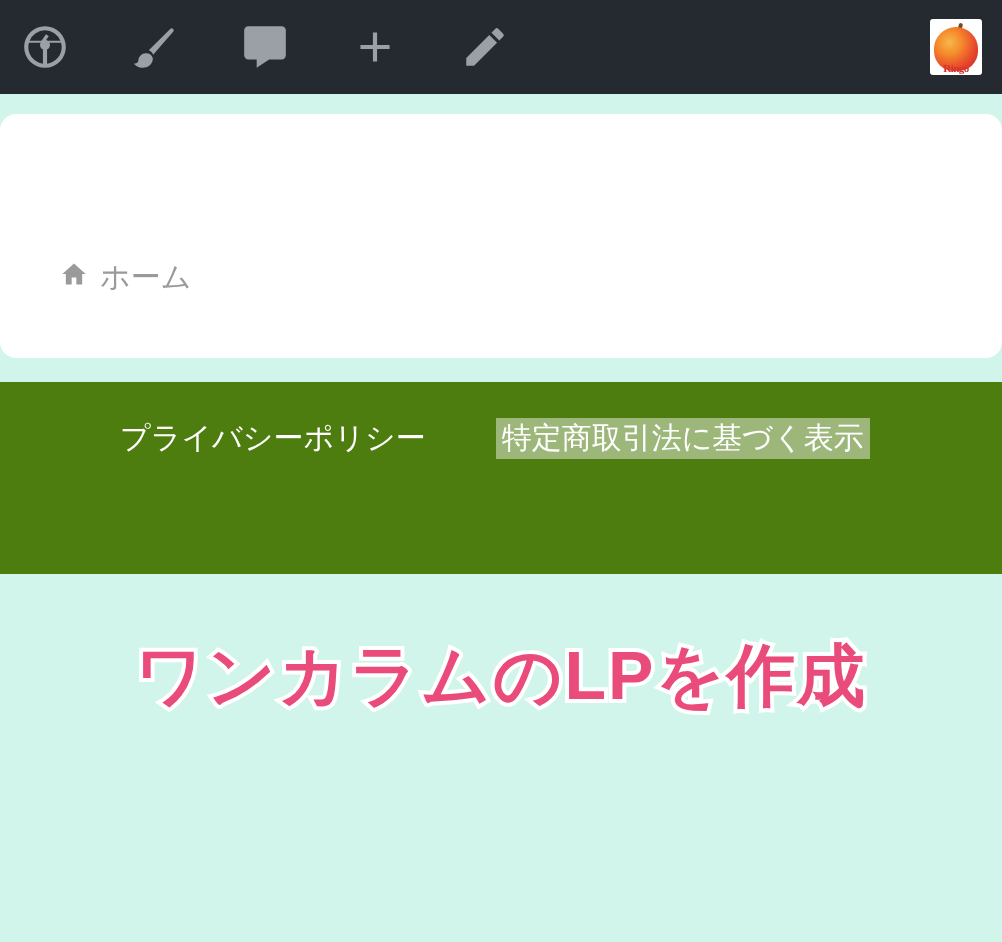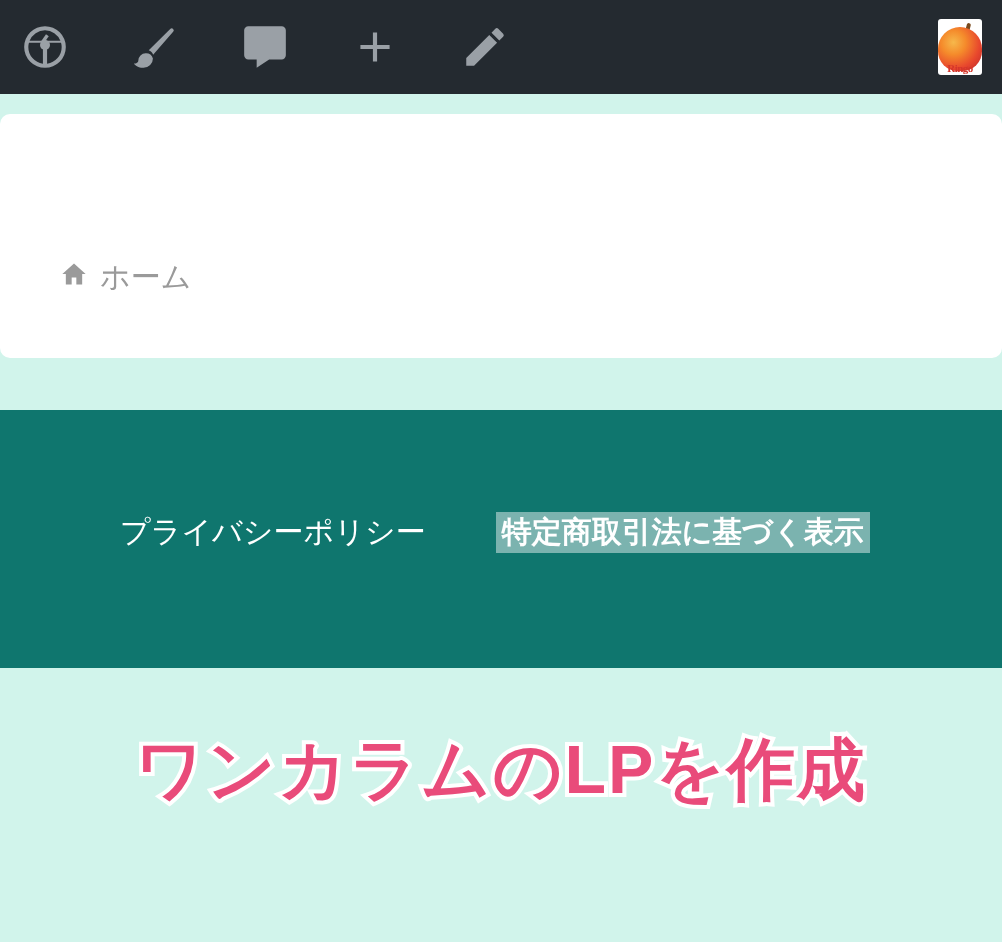--- a/index.html
+++ b/index.html
@@ -15,53 +15,53 @@
   height: 94px;
   background: #242a30;
   display: flex;
   align-items: center;
   padding: 0 20px;
 }
 .adminbar-left { display: flex; align-items: center; gap: 60px; flex: 1; }
 .adminbar-icon { color: #9aa0a6; width: 50px; height: 50px; display: flex; align-items: center; justify-content: center; cursor: pointer; }
 .adminbar-icon svg { width: 50px; height: 50px; }
 .avatar-box {
-  width: 44px; height: 56px; background: #fff; border-radius: 3px;
+  width: 52px; height: 56px; background: #fff; border-radius: 3px;
   display: flex; align-items: center; justify-content: center; position: relative; overflow: hidden;
 }
 .avatar-apple {
   width: 44px; height: 44px; border-radius: 50% 50% 45% 45%;
   background: radial-gradient(circle at 35% 35%, #f6b84b 0%, #f58b2b 30%, #e8472d 65%, #b7252a 100%);
   position: relative; top: 2px;
 }
 .avatar-stem { position:absolute; top:4px; left:28px; width:4px; height:10px; background:#7a4a1d; border-radius:2px; transform:rotate(15deg);}
 .avatar-label { position:absolute; bottom:1px; left:0; right:0; text-align:center; font-size:11px; font-weight:700; color:#d4362b; font-family:"Comic Sans MS",cursive; letter-spacing:-0.5px;}
 .content-card {
   margin: 20px 0 0 0;
   background: #fff;
-  border-radius: 10px;
+  border-radius: 16px;
   padding: 30px 60px 60px 60px;
   min-height: 244px;
   display: flex;
   flex-direction: column;
   justify-content: flex-end;
 }
 .breadcrumb {
   display: flex; align-items: center; gap: 12px; color: #9a9a9a; font-size: 30px;
 }
 .breadcrumb svg { width: 28px; height: 28px; }
 .footer-block {
-  margin-top: 52px;
-  background: #0f766e;
-  padding: 102px 120px 60px 120px;
+  margin-top: 24px;
+  background: #4d7c0f;
+  padding: 36px 120px 60px 120px;
   color: #fff;
 }
 .footer-links { display: flex; gap: 70px; margin-bottom: 55px; }
 .footer-link { color: #fff; font-size: 30px; cursor: pointer; }
-.footer-link.hover-bg { background: rgba(255,255,255,0.45); padding: 0 6px; font-weight: bold; }
+.footer-link.hover-bg { background: rgba(255,255,255,0.45); padding: 0 6px; }
 .copyright { color: #fff; font-size: 30px; letter-spacing: 0.5px; }
 .overlay-title {
   margin-top: 40px;
   text-align: center;
 }
 .overlay-title div {
   font-size: 68px;
   font-weight: 800;
   color: #e94b7a;
   -webkit-text-stroke: 8px #fff;

